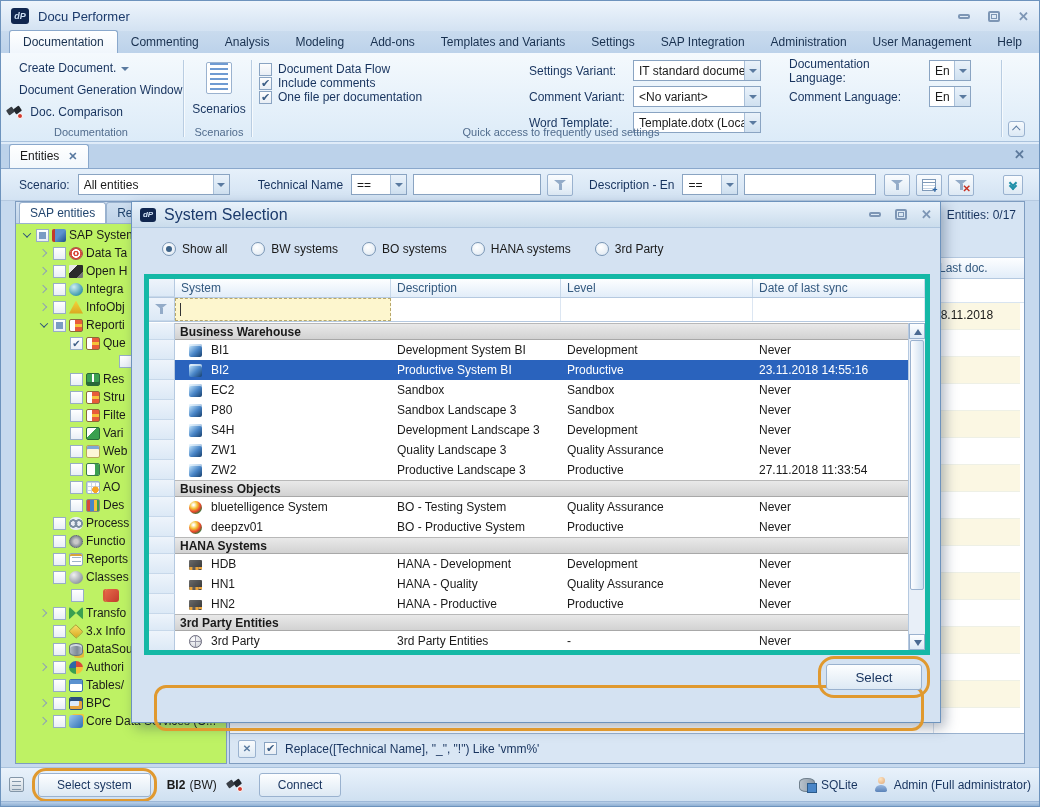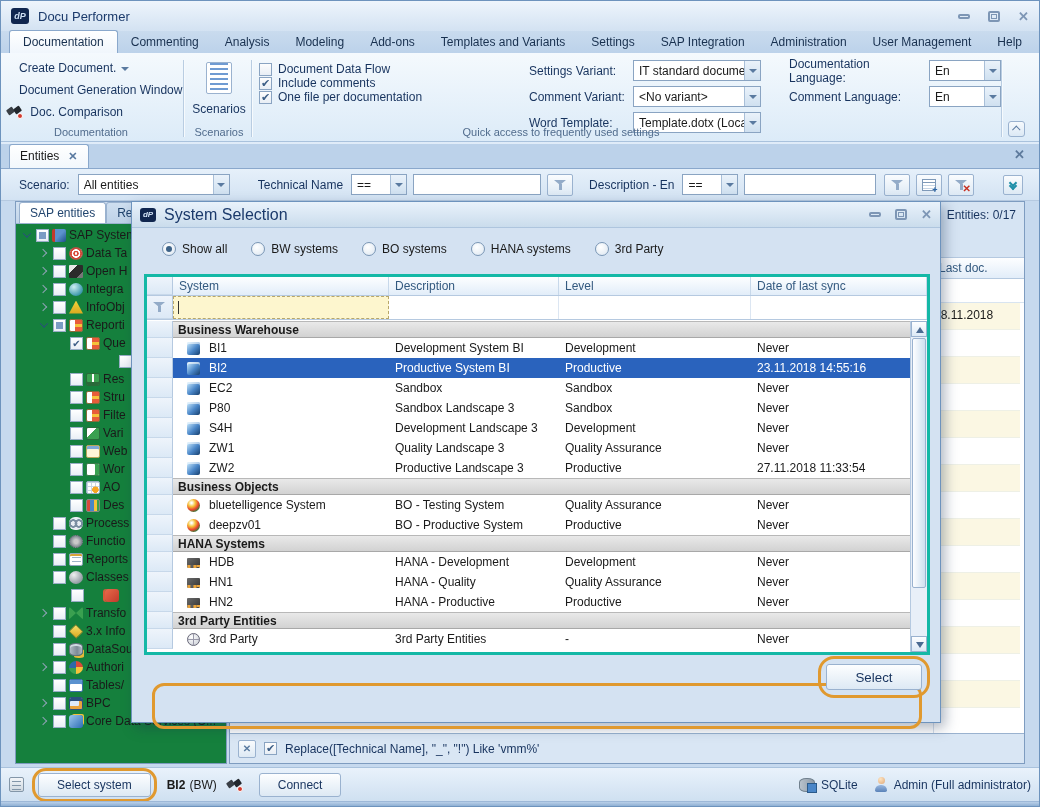--- a/index.html
+++ b/index.html
@@ -63,21 +63,21 @@
   .qfields-right { position:absolute; left:788px; top:6px; display:flex; flex-direction:column; gap:5px; }
   .qrow { display:flex; align-items:center; height:21px; }
   .qfields-left  .qlabel { width:104px; color:#17335e; }
   .qfields-right .qlabel { width:140px; color:#17335e; }
   .combo { display:flex; height:21px; border:1px solid #8aa4c2; background:#fff; align-items:center; cursor:pointer; }
   .combo .cval { padding:0 5px; white-space:nowrap; overflow:hidden; }
   .combo .carr { width:16px; align-self:stretch; border-left:1px solid #a9bfd8;
                  background:linear-gradient(180deg,#eaf2fa,#cfe0f0); display:flex; align-items:center; justify-content:center; }
   .carr::after { content:''; width:0; height:0; border-left:4px solid transparent; border-right:4px solid transparent; border-top:4px solid #5a7aa0; }
   .qfields-left  .combo { width:128px; }
-  .qfields-right .combo { width:72px; }
+  .qfields-right .combo { width:42px; }
   .ribbon-collapse { position:absolute; right:14px; bottom:4px; width:17px; height:16px; border:1px solid #9ab2cf;
                      border-radius:3px; background:linear-gradient(180deg,#f6fafd,#dce9f5);
                      display:flex; align-items:center; justify-content:center; cursor:pointer; }
   .ribbon-collapse::after { content:''; width:5px; height:5px; border-left:1.6px solid #5a7aa0; border-top:1.6px solid #5a7aa0; transform:rotate(45deg) translateY(1px); }
 
   
   .docktabs { position:absolute; left:0; top:143px; right:0; height:25px; background:#bcd2ea;
               border-bottom:1px solid #8aa8cc; display:flex; align-items:flex-end; padding-left:8px; }
   .dtab { background:linear-gradient(180deg,#ffffff,#f2f7fc); border:1px solid #8aa8cc; border-bottom:none;
           border-radius:3px 3px 0 0; padding:4px 10px 5px; display:flex; gap:9px; align-items:center; cursor:pointer; }
@@ -100,21 +100,21 @@
   .gridwin::before { content:''; position:absolute; left:0; right:0; top:2px; height:1px; background:#7e99b8; box-shadow:0 3px 0 #c5d4e4, 0 6px 0 #c5d4e4; }
   .gridwin::after { content:'+'; position:absolute; right:-2px; bottom:-5px; color:#2e68a8; font-size:9px; font-weight:bold; }
   .dblchev { width:18px; height:18px; }
   .dblchev span { display:block; width:6px; height:6px; border-right:2px solid #1f8fa8; border-bottom:2px solid #1f8fa8; transform:rotate(45deg); margin:-3px auto 0; }
 
   
   .content { position:absolute; left:0; top:200px; right:0; bottom:39px; background:#c6d9ee; }
 
   
   .tree-panel { position:absolute; left:14px; top:0; width:212px; bottom:3px;
-                background:#15803d; border:1px solid #7e9cc0; }
+                background:#bef264; border:1px solid #7e9cc0; }
   .tree-tabs { height:22px; background:linear-gradient(180deg,#d3e2f2,#c3d6ea); border-bottom:1px solid #9ab2cf;
                display:flex; align-items:flex-end; padding-left:3px; }
   .ttab { padding:3px 10px; border:1px solid #9ab2cf; border-bottom:none; border-radius:3px 3px 0 0;
           background:linear-gradient(180deg,#cfdff0,#bed2e8); color:#22456e; cursor:pointer; white-space:nowrap; }
   .ttab.active { background:#fff; }
   .treeview { position:absolute; top:24px; left:0; right:0; bottom:0; overflow:hidden; }
   .trow-item { height:18px; display:flex; align-items:center; gap:3px; white-space:nowrap; cursor:pointer; }
   .exp { width:13px; height:13px; display:inline-flex; align-items:center; justify-content:center; flex:none; }
   .exp.closed::after { content:''; width:5px; height:5px; border-right:1.5px solid #8fa2b5; border-top:1.5px solid #8fa2b5; transform:rotate(45deg); margin-right:2px; }
   .exp.open::after { content:''; width:5px; height:5px; border-right:1.7px solid #2a4f7d; border-bottom:1.7px solid #2a4f7d; transform:rotate(45deg) translate(-1px,-1px); }
@@ -207,21 +207,21 @@
                display:flex; align-items:center; padding:0 8px; }
   .dlg-title .logo { width:16px; height:14px; font-size:8px; margin-right:8px; }
   .dlg-title-text { color:#1b3a6b; font-size:16px; }
   .dlg-btns { margin-left:auto; display:flex; gap:14px; align-items:center; }
   .radio-row { position:absolute; left:30px; top:40px; display:flex; gap:24px; align-items:center; }
   .rad-item { display:flex; align-items:center; gap:6px; cursor:pointer; }
   .rad { width:14px; height:14px; border-radius:50%; border:1px solid #7a96b5; background:radial-gradient(circle at 40% 35%,#fff,#dbe6f1); position:relative; }
   .rad.on::after { content:''; position:absolute; inset:3px; border-radius:50%; background:#3c6288; }
   .rad-label { color:#1a1a1a; }
 
-  .dlg-table { position:absolute; left:12px; top:72px; width:786px; height:381px; background:#fff; border:3px solid #14b8a6; }
+  .dlg-table { position:absolute; left:12px; top:72px; width:786px; height:381px; background:#fff; border:5px solid #14b8a6; }
   .thead { display:flex; height:19px; background:linear-gradient(180deg,#fdfeff,#e2edf9); border-bottom:1px solid #b5c9e0; }
   .hcell { padding:2px 0 0 6px; color:#33597f; border-right:1px solid #c7d8ea; overflow:hidden; white-space:nowrap; }
   .c0 { width:26px; flex:none; }
   .c1 { width:216px; flex:none; }
   .c2 { width:170px; flex:none; }
   .c3 { width:192px; flex:none; }
   .c4 { flex:1; }
   .tfilter { display:flex; height:24px; border-bottom:1px solid #b5c9e0; background:#fff; }
   .tfilter .ind { display:flex; align-items:center; justify-content:center; }
   .fcell { border-right:1px solid #dce6f2; }

